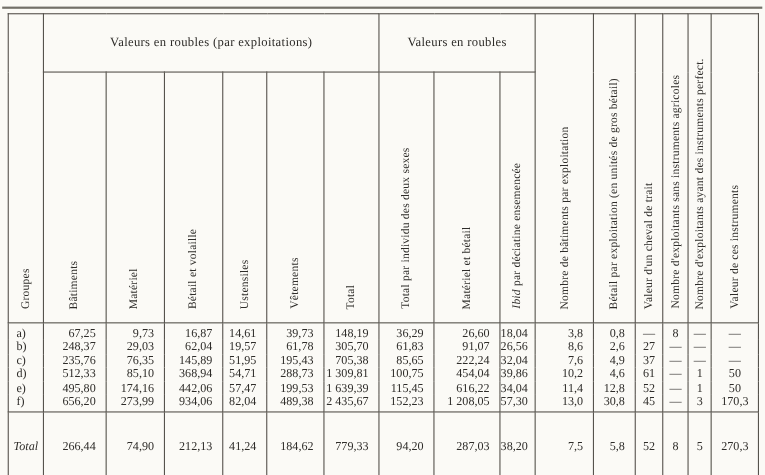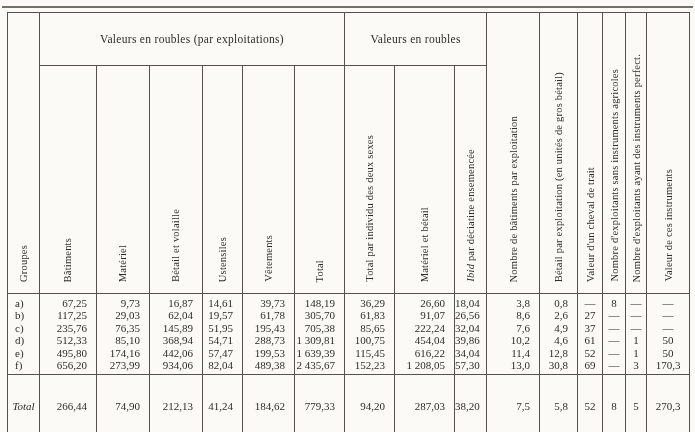--- a/index.html
+++ b/index.html
@@ -172,21 +172,21 @@
       <td class="num">18,04</td>
       <td class="num">3,8</td>
       <td class="num">0,8</td>
       <td class="ctr">—</td>
       <td class="ctr">8</td>
       <td class="ctr">—</td>
       <td class="ctr">—</td>
     </tr>
     <tr>
       <td class="grp">b)</td>
-      <td class="num">117,25</td>
+      <td class="num">248,37</td>
       <td class="num">29,03</td>
       <td class="num">62,04</td>
       <td class="num">19,57</td>
       <td class="num">61,78</td>
       <td class="num">305,70</td>
       <td class="num">61,83</td>
       <td class="num">91,07</td>
       <td class="num">26,56</td>
       <td class="num">8,6</td>
       <td class="num">2,6</td>
@@ -255,21 +255,21 @@
       <td class="num">273,99</td>
       <td class="num">934,06</td>
       <td class="num">82,04</td>
       <td class="num">489,38</td>
       <td class="num">2 435,67</td>
       <td class="num">152,23</td>
       <td class="num">1 208,05</td>
       <td class="num">57,30</td>
       <td class="num">13,0</td>
       <td class="num">30,8</td>
-      <td class="ctr">69</td>
+      <td class="ctr">45</td>
       <td class="ctr">—</td>
       <td class="ctr">3</td>
       <td class="ctr">170,3</td>
     </tr>
   </tbody>
 
   <tbody class="totals">
     <tr>
       <td class="tlabel">Total</td>
       <td class="num">266,44</td>

